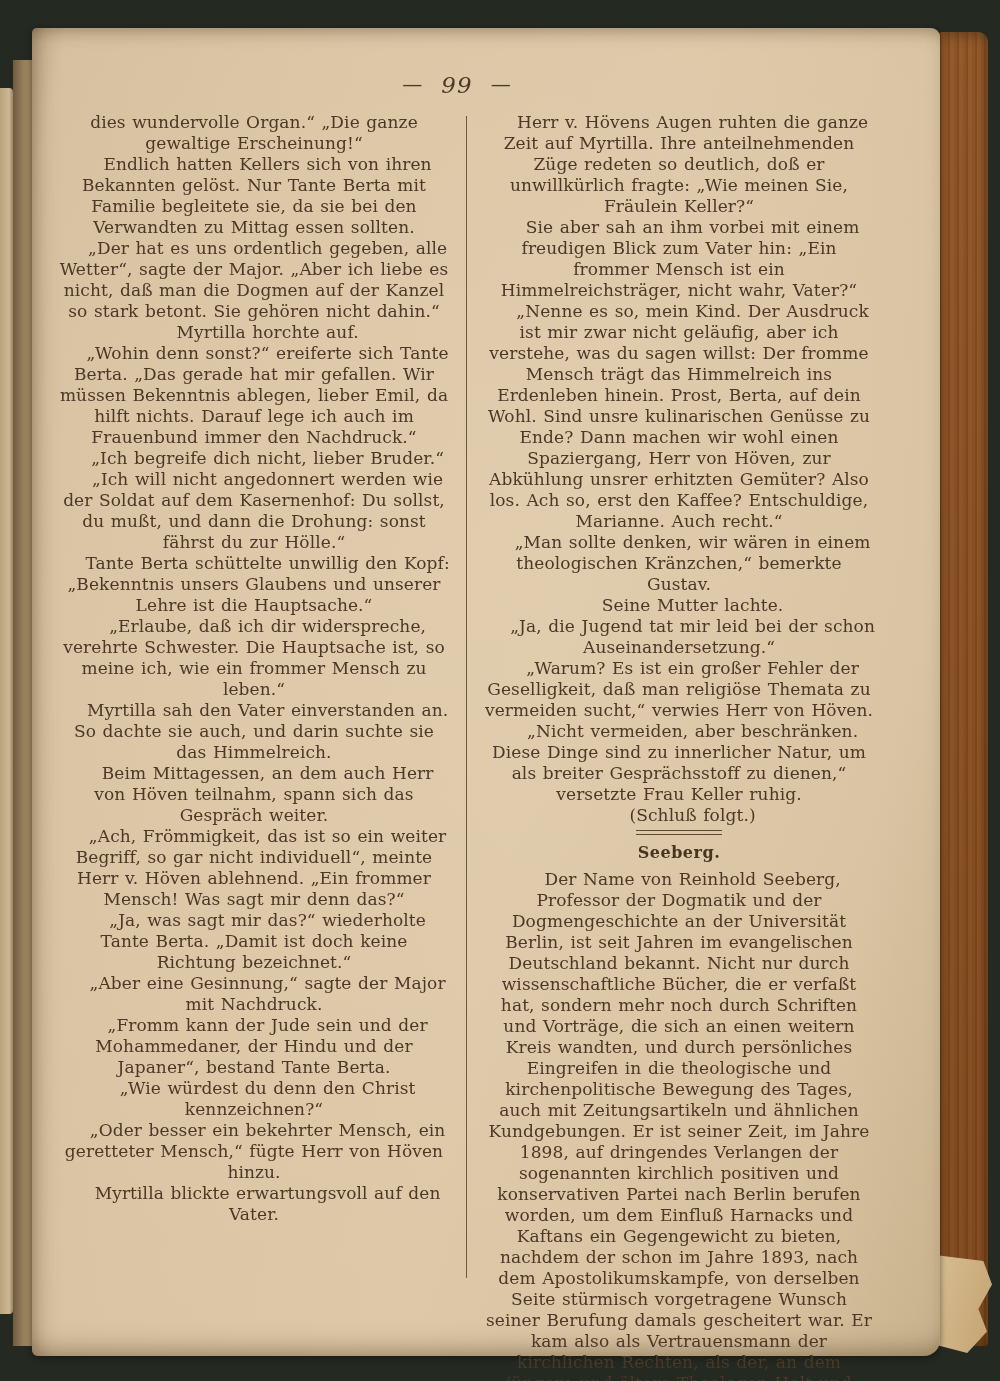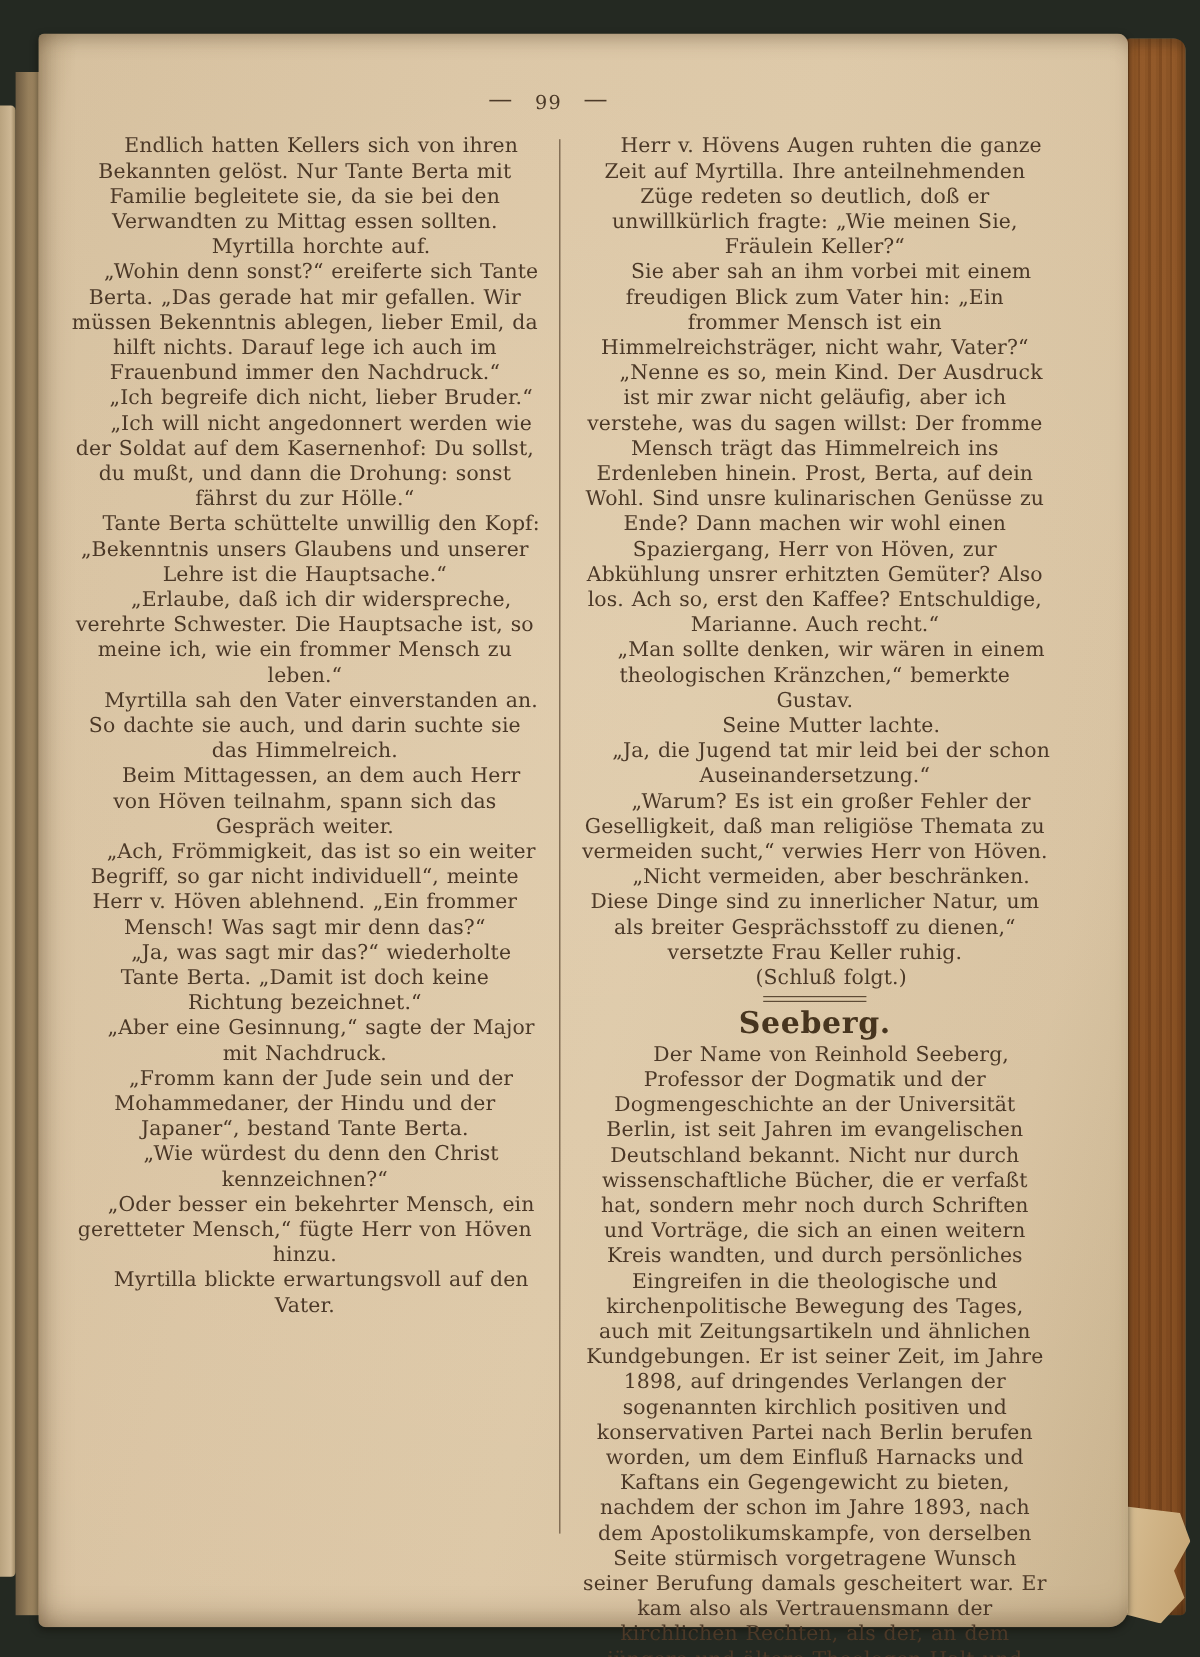--- a/index.html
+++ b/index.html
@@ -62,36 +62,36 @@
       0 2px 6px rgba(15,12,8,.55),
       inset 0 14px 18px -12px rgba(80,60,35,.45),
       inset 0 -20px 26px -16px rgba(90,66,38,.5),
       inset 18px 0 26px -18px rgba(90,66,38,.55);
   }
   .page-header{
     position:absolute;left:0;top:44px;width:850px;text-align:center;
     color:#4c3a28;font-size:20px;letter-spacing:1px;
   }
   .page-header .dash{display:inline-block;margin:0 18px;transform:translateY(-2px);}
-  .page-header .num{font-size:16px;}
+  .page-header .num{font-size:23px;font-style:italic;}
   .columns{
     position:absolute;left:26px;top:84px;display:flex;align-items:flex-start;
   }
   .col{width:392px;color:#4b3827;font-size:17px;line-height:21px;text-align:justify;}
   .col-divider{width:1px;height:1162px;background:#6d5942;margin:4px 16px 0 16px;}
   p.para{margin:0;text-indent:1.6em;
     word-spacing:.06em;letter-spacing:.1px;text-align:center;}
   p.para.no-indent{text-indent:0;}
   .closing-note{margin:1px 0 3px 0;text-align:center;text-indent:0;}
   .section-separator{
     width:86px;height:3px;margin:4px auto 7px auto;
     border-top:1px solid #5d4a35;border-bottom:1px solid #5d4a35;
   }
   .section-heading{
-    text-align:center;font-weight:bold;font-size:25px;letter-spacing:.5px;
+    text-align:center;font-weight:bold;font-size:16px;letter-spacing:.5px;
     margin:2px 0 6px 0;color:#47351f;
   }
 </style>
 </head>
 <body>
 
 <div class="cover-texture"></div>
 <div class="page-stack-edge"></div>
 <div class="stack-corner-tear"></div>
 <div class="facing-page-edge"></div>
@@ -99,21 +99,23 @@
 
 <div class="page-sheet">
 
   <div class="page-header">
     <span class="dash">—</span><span class="num">99</span><span class="dash">—</span>
   </div>
 
   <div class="columns">
 
     <div class="col">
+        <p class="para no-indent">dies wundervolle Organ.“  „Die ganze gewaltige Erscheinung!“</p>
         <p class="para">Endlich hatten Kellers sich von ihren Bekannten gelöst. Nur Tante Berta mit Familie begleitete sie, da sie bei den Verwandten zu Mittag essen sollten.</p>
+        <p class="para">„Der hat es uns ordentlich gegeben, alle Wetter“, sagte der Major. „Aber ich liebe es nicht, daß man die Dogmen auf der Kanzel so stark betont. Sie gehören nicht dahin.“</p>
         <p class="para">Myrtilla horchte auf.</p>
         <p class="para">„Wohin denn sonst?“ ereiferte sich Tante Berta. „Das gerade hat mir gefallen. Wir müssen Bekenntnis ablegen, lieber Emil, da hilft nichts. Darauf lege ich auch im Frauenbund immer den Nachdruck.“</p>
         <p class="para">„Ich begreife dich nicht, lieber Bruder.“</p>
         <p class="para">„Ich will nicht angedonnert werden wie der Soldat auf dem Kasernenhof: Du sollst, du mußt, und dann die Drohung: sonst fährst du zur Hölle.“</p>
         <p class="para">Tante Berta schüttelte unwillig den Kopf: „Bekenntnis unsers Glaubens und unserer Lehre ist die Hauptsache.“</p>
         <p class="para">„Erlaube, daß ich dir widerspreche, verehrte Schwester. Die Hauptsache ist, so meine ich, wie ein frommer Mensch zu leben.“</p>
         <p class="para">Myrtilla sah den Vater einverstanden an. So dachte sie auch, und darin suchte sie das Himmelreich.</p>
         <p class="para">Beim Mittagessen, an dem auch Herr von Höven teilnahm, spann sich das Gespräch weiter.</p>
         <p class="para">„Ach, Frömmigkeit, das ist so ein weiter Begriff, so gar nicht individuell“, meinte Herr v. Höven ablehnend. „Ein frommer Mensch! Was sagt mir denn das?“</p>
         <p class="para">„Ja, was sagt mir das?“ wiederholte Tante Berta. „Damit ist doch keine Richtung bezeichnet.“</p>

